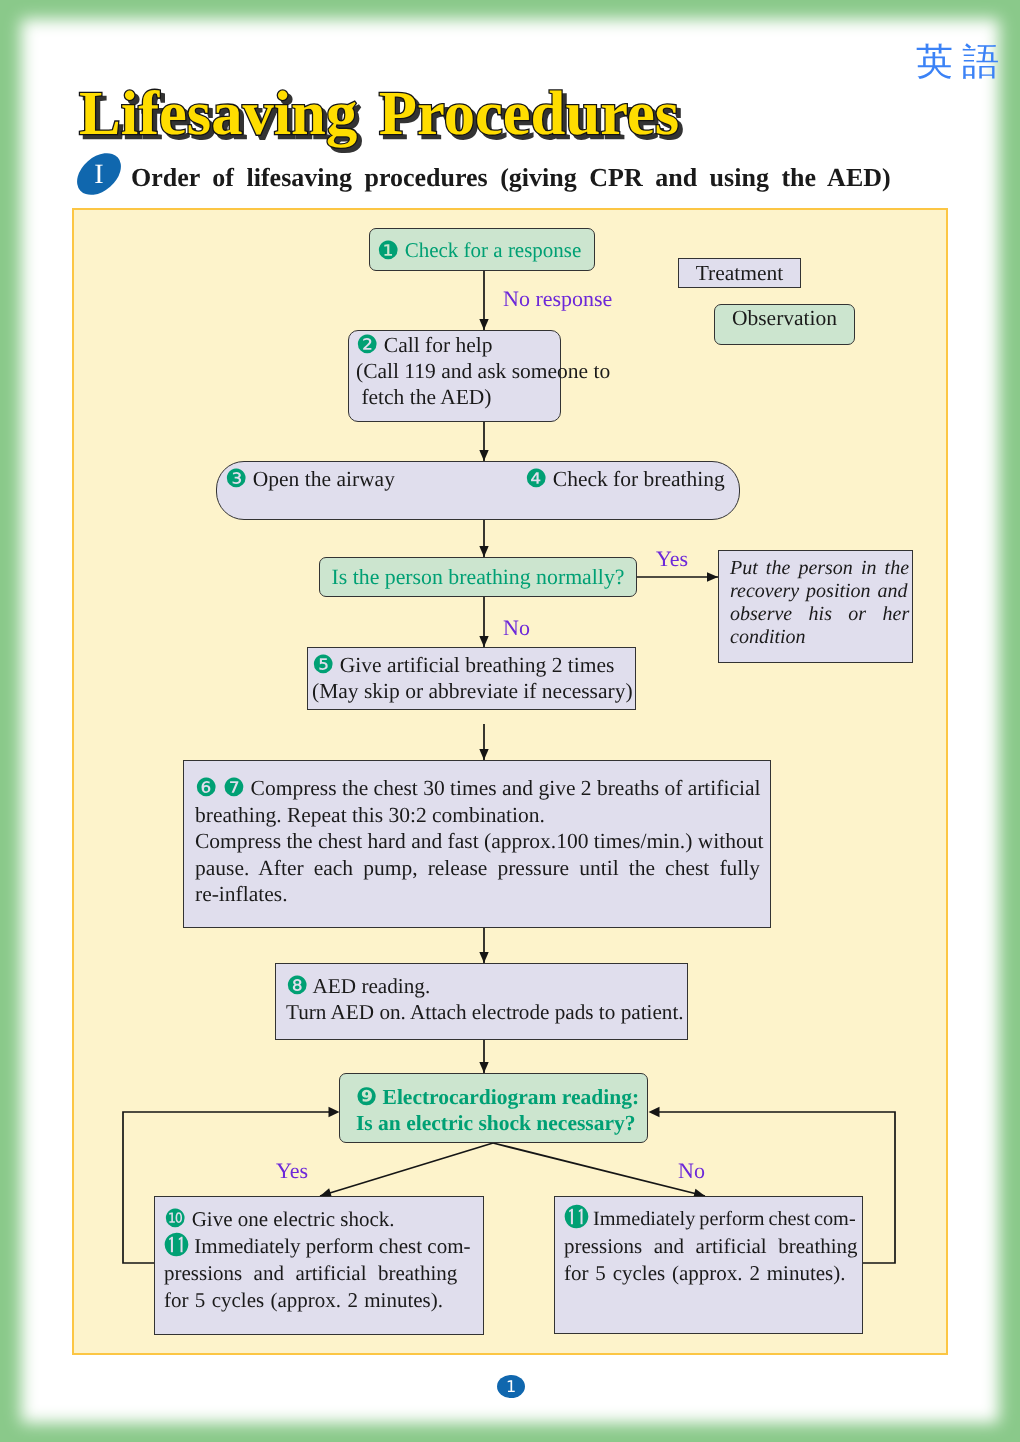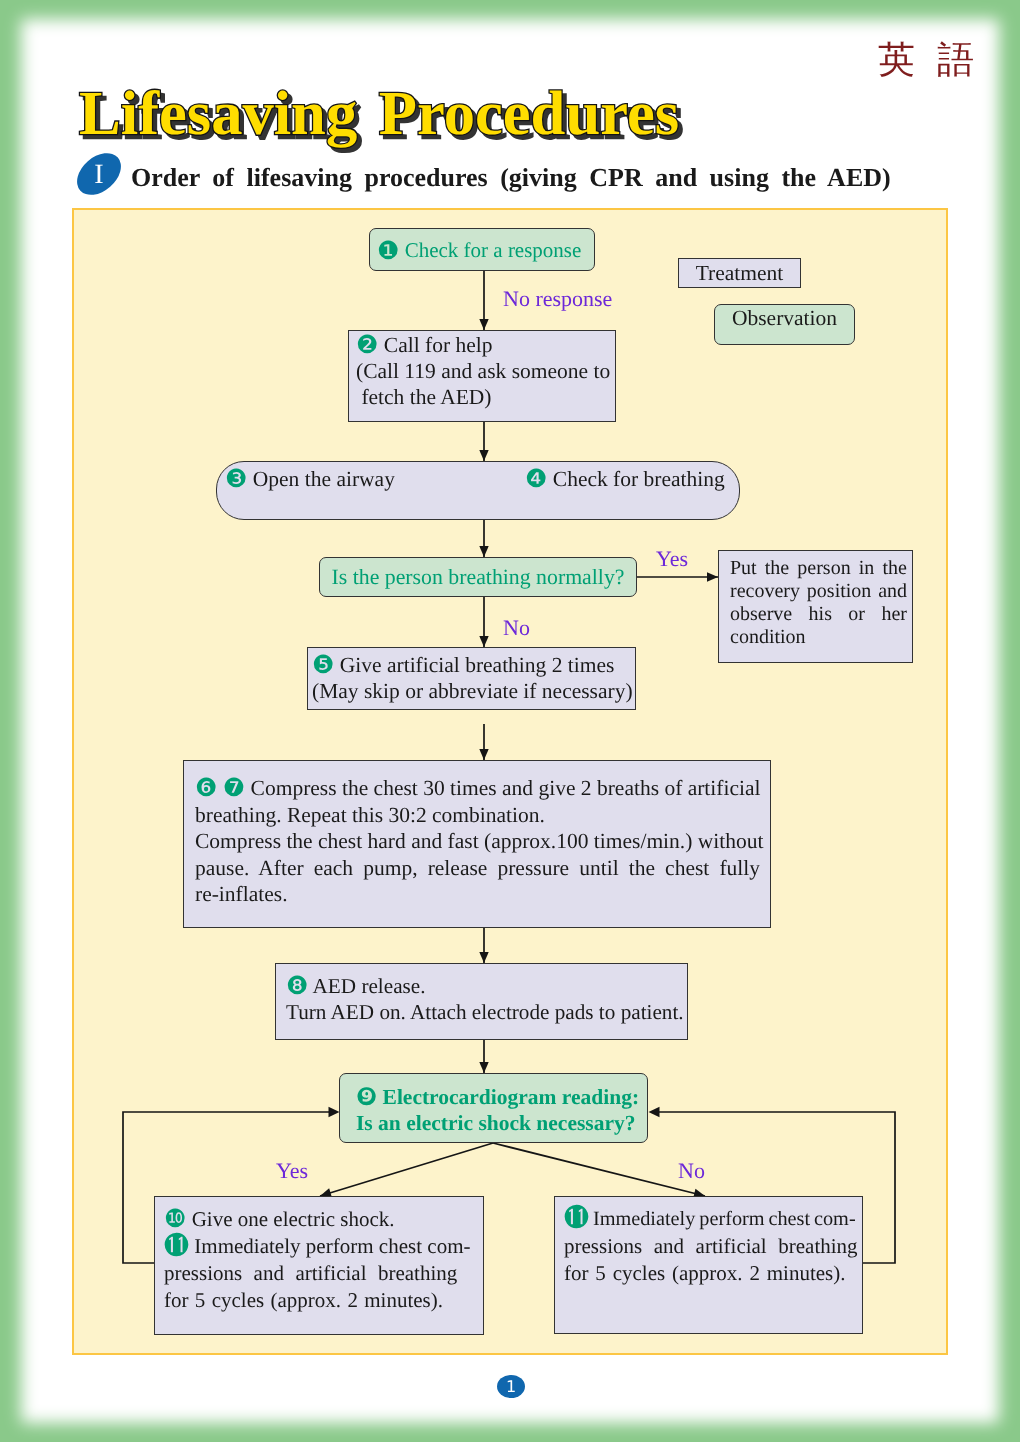--- a/index.html
+++ b/index.html
@@ -2,22 +2,22 @@
 <html><head>
 <meta charset="utf-8">
 <style>
   html,body{margin:0;padding:0;}
   body{width:1020px;height:1442px;background:#ffffff;font-family:"Liberation Serif",serif;
        -webkit-font-smoothing:antialiased;text-rendering:geometricPrecision;}
   #page{position:relative;width:1020px;height:1442px;overflow:hidden;background:#fff;}
   #frame{position:absolute;left:0;top:0;width:1020px;height:1442px;}
 
   
-  #jp-label{position:absolute;left:878px;top:43px;font-family:Liberation Mono, monospace;
-            font-size:37px;letter-spacing:0px;color:#7f1d1d;line-height:40px;}
+  #jp-label{position:absolute;left:916px;top:43px;font-family:Liberation Serif, serif;
+            font-size:37px;letter-spacing:0px;color:#3b82f6;line-height:40px;}
   #title{position:absolute;left:79px;top:78px;font-size:62.6px;font-weight:bold;
          font-family:"Liberation Serif",serif;word-spacing:6px;color:transparent;
          line-height:70px;white-space:pre;}
   #title .lay{position:absolute;left:0;top:0;white-space:pre;}
   #title .shadow{color:#333;transform:translate(4px,4px);-webkit-text-stroke:2.6px #333;}
   #title .outline{color:#141414;-webkit-text-stroke:2.6px #141414;}
   #title .fill{color:#ffdd00;}
   #sec{position:absolute;left:0;top:0;}
   #sec-num{position:absolute;left:77px;top:152px;width:44px;height:45px;
            display:flex;align-items:center;justify-content:center;font-size:28px;color:#fff;
@@ -39,28 +39,28 @@
   .num{color:#00a074;font-family:"DejaVu Sans",sans-serif;font-size:25px;line-height:0;position:relative;top:1px;}
 
   .lbl{position:absolute;font-size:22px;color:#6d28d9;line-height:22px;}
   svg.lines{position:absolute;left:0;top:0;width:872px;height:1143px;overflow:visible;}
 
   
   #lg-treat{left:604px;top:48px;width:123px;height:30px;display:flex;align-items:center;justify-content:center;color:#1a1a1a;}
   #lg-obs{left:605px;top:94px;width:141px;height:41px;display:flex;align-items:flex-end;justify-content:center;color:#1a1a1a;padding-bottom:13px;margin-left:35px;}
   #b1{left:295px;top:18px;width:226px;height:43px;display:flex;align-items:center;padding-left:7px;font-size:21px;}
   #l-nores{left:429px;top:78px;}
-  #b2{left:274px;top:120px;width:268px;height:92px;padding:1px 1px 0 7px;}
+  #b2{left:274px;top:120px;width:213px;height:92px;padding:1px 1px 0 7px;border-radius:10px;}
   #b34{left:142px;top:251px;width:524px;height:59px;padding:4px 0 0 0;white-space:nowrap;border-radius:28px;}
   #b34 .s3{position:absolute;left:8px;}
   #b34 .s4{position:absolute;left:308px;}
   #b5{left:245px;top:347px;width:318px;height:40px;display:flex;align-items:center;justify-content:center;font-size:21.8px;}
   #l-yes1{left:582px;top:338px;}
   #l-no1{left:429px;top:407px;}
-  #b6{left:644px;top:340px;width:195px;height:113px;padding:6px 9px 0 11px;line-height:23px;font-size:20px;}
+  #b6{left:644px;top:340px;width:195px;height:113px;padding:6px 9px 0 11px;line-height:23px;font-size:20px;font-style:italic;}
   #b6 div{white-space:pre;}
   #b6 div:nth-child(1){word-spacing:3.1px;}
   #b6 div:nth-child(2){word-spacing:1.9px;}
   #b6 div:nth-child(3){word-spacing:11.4px;}
   #b7{left:233px;top:437px;width:329px;height:63px;padding:4px 0 0 4px;}
   #b8{left:109px;top:550px;width:588px;height:168px;padding:14px 10px 0 11px;line-height:26.5px;}
   .jl{text-align:justify;text-align-last:justify;}
   #b9{left:201px;top:753px;width:413px;height:77px;padding:9px 0 0 10px;font-size:21.2px;}
   #b10{left:265px;top:863px;width:309px;height:70px;padding:10px 0 0 16px;font-weight:bold;}
   #l-yes2{left:202px;top:950px;}
@@ -177,21 +177,21 @@
 
     <div class="box lav" id="b8">
       <div class="jl"><span class="num">❻</span> <span class="num">❼</span> <span>Compress the chest 30 times and give 2 breaths of artificial</span></div>
       <div>breathing. Repeat this 30:2 combination.</div>
       <div class="jl">Compress the chest hard and fast (approx.100 times/min.) without</div>
       <div class="jl">pause. After each pump, release pressure until the chest fully</div>
       <div>re-inflates.</div>
     </div>
 
     <div class="box lav" id="b9">
-      <div><span class="num">❽</span> <span>AED release.</span></div>
+      <div><span class="num">❽</span> <span>AED reading.</span></div>
       <div>Turn AED on. Attach electrode pads to patient.</div>
     </div>
 
     <div class="box grn" id="b10">
       <div><span class="num">❾</span> <span>Electrocardiogram reading:</span></div>
       <div>Is an electric shock necessary?</div>
     </div>
 
     <div class="lbl" id="l-yes2">Yes</div>
     <div class="lbl" id="l-no2">No</div>

